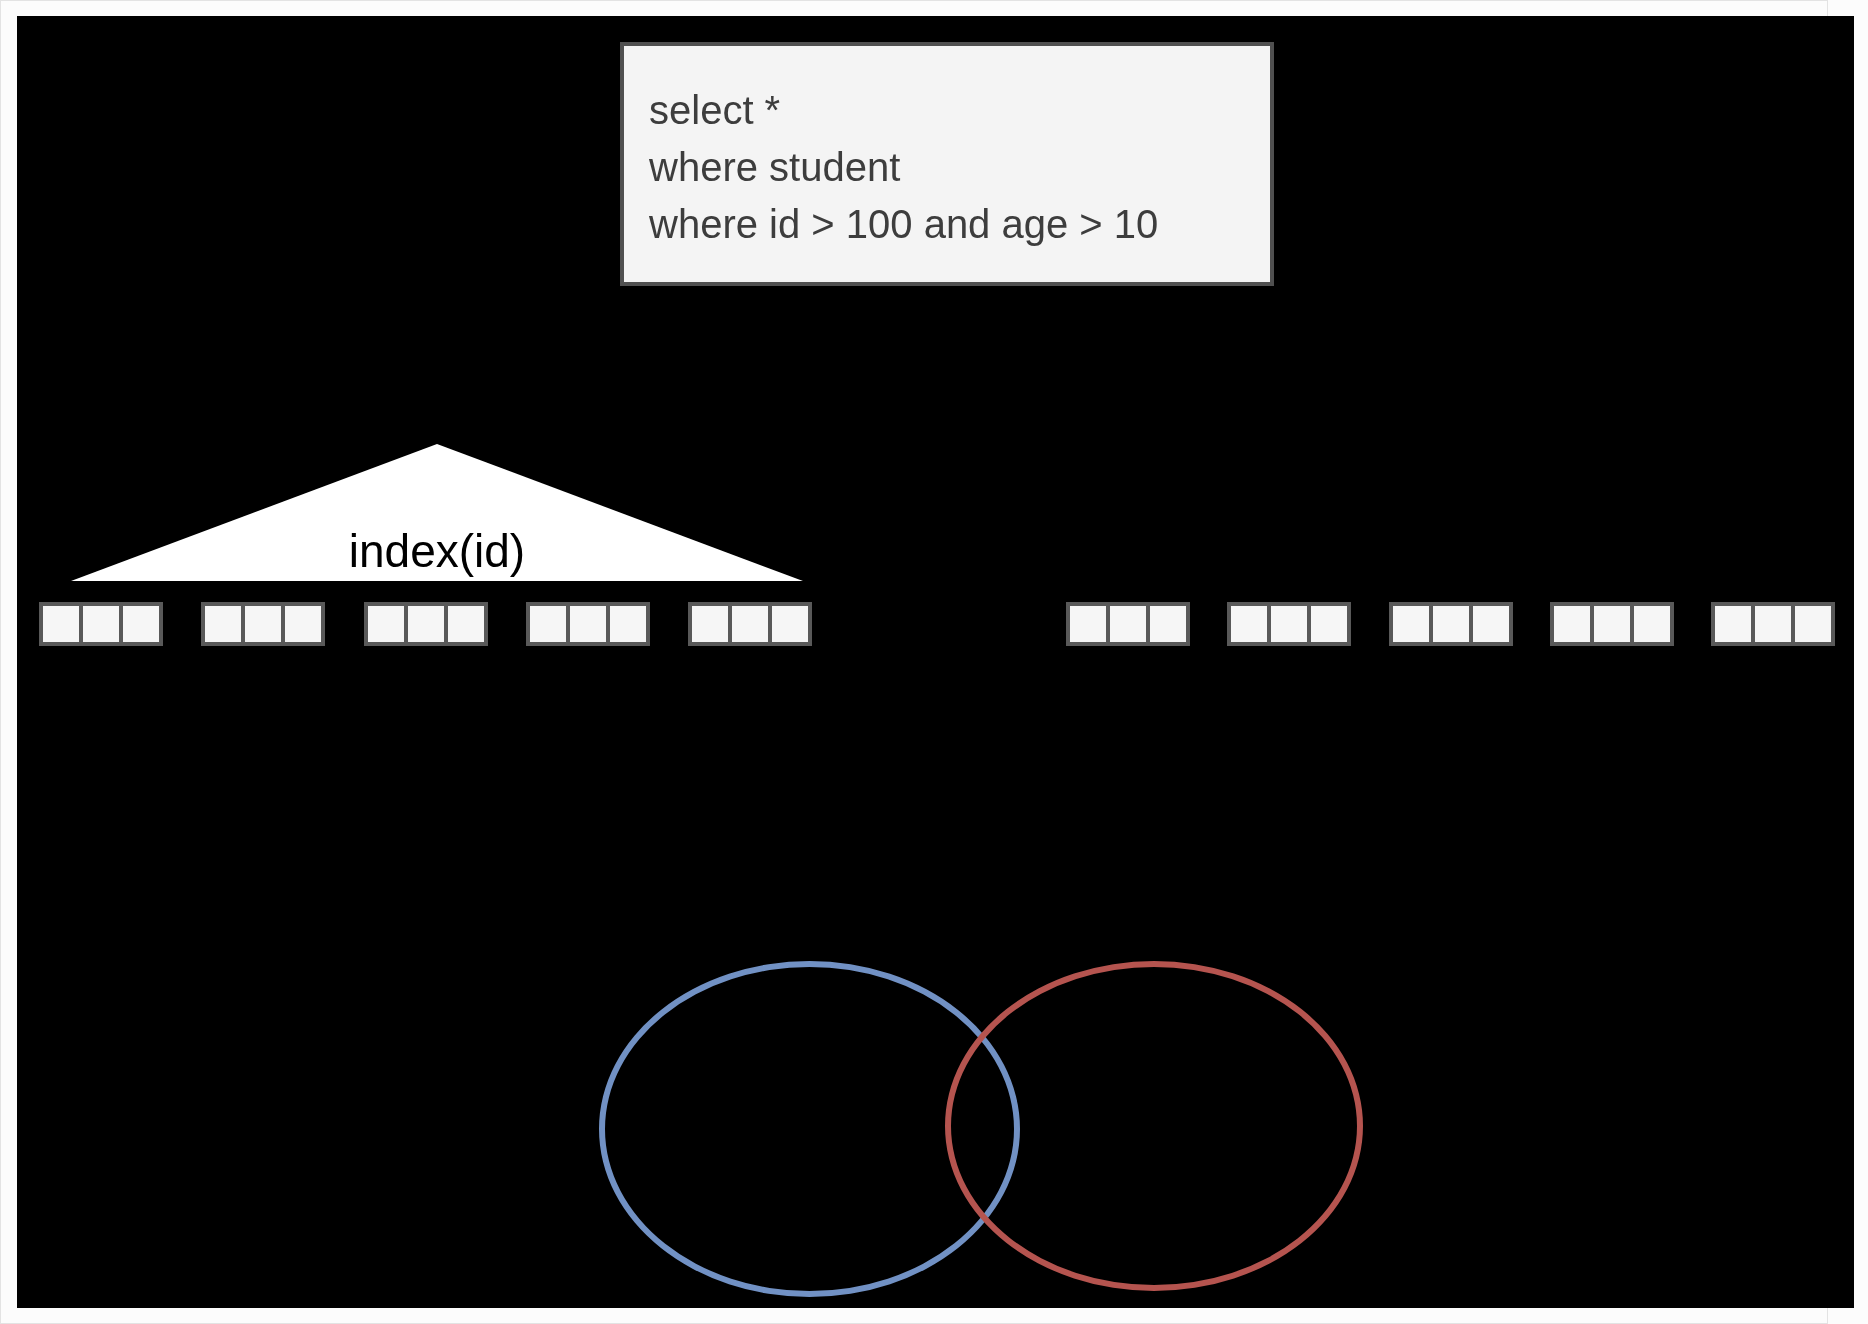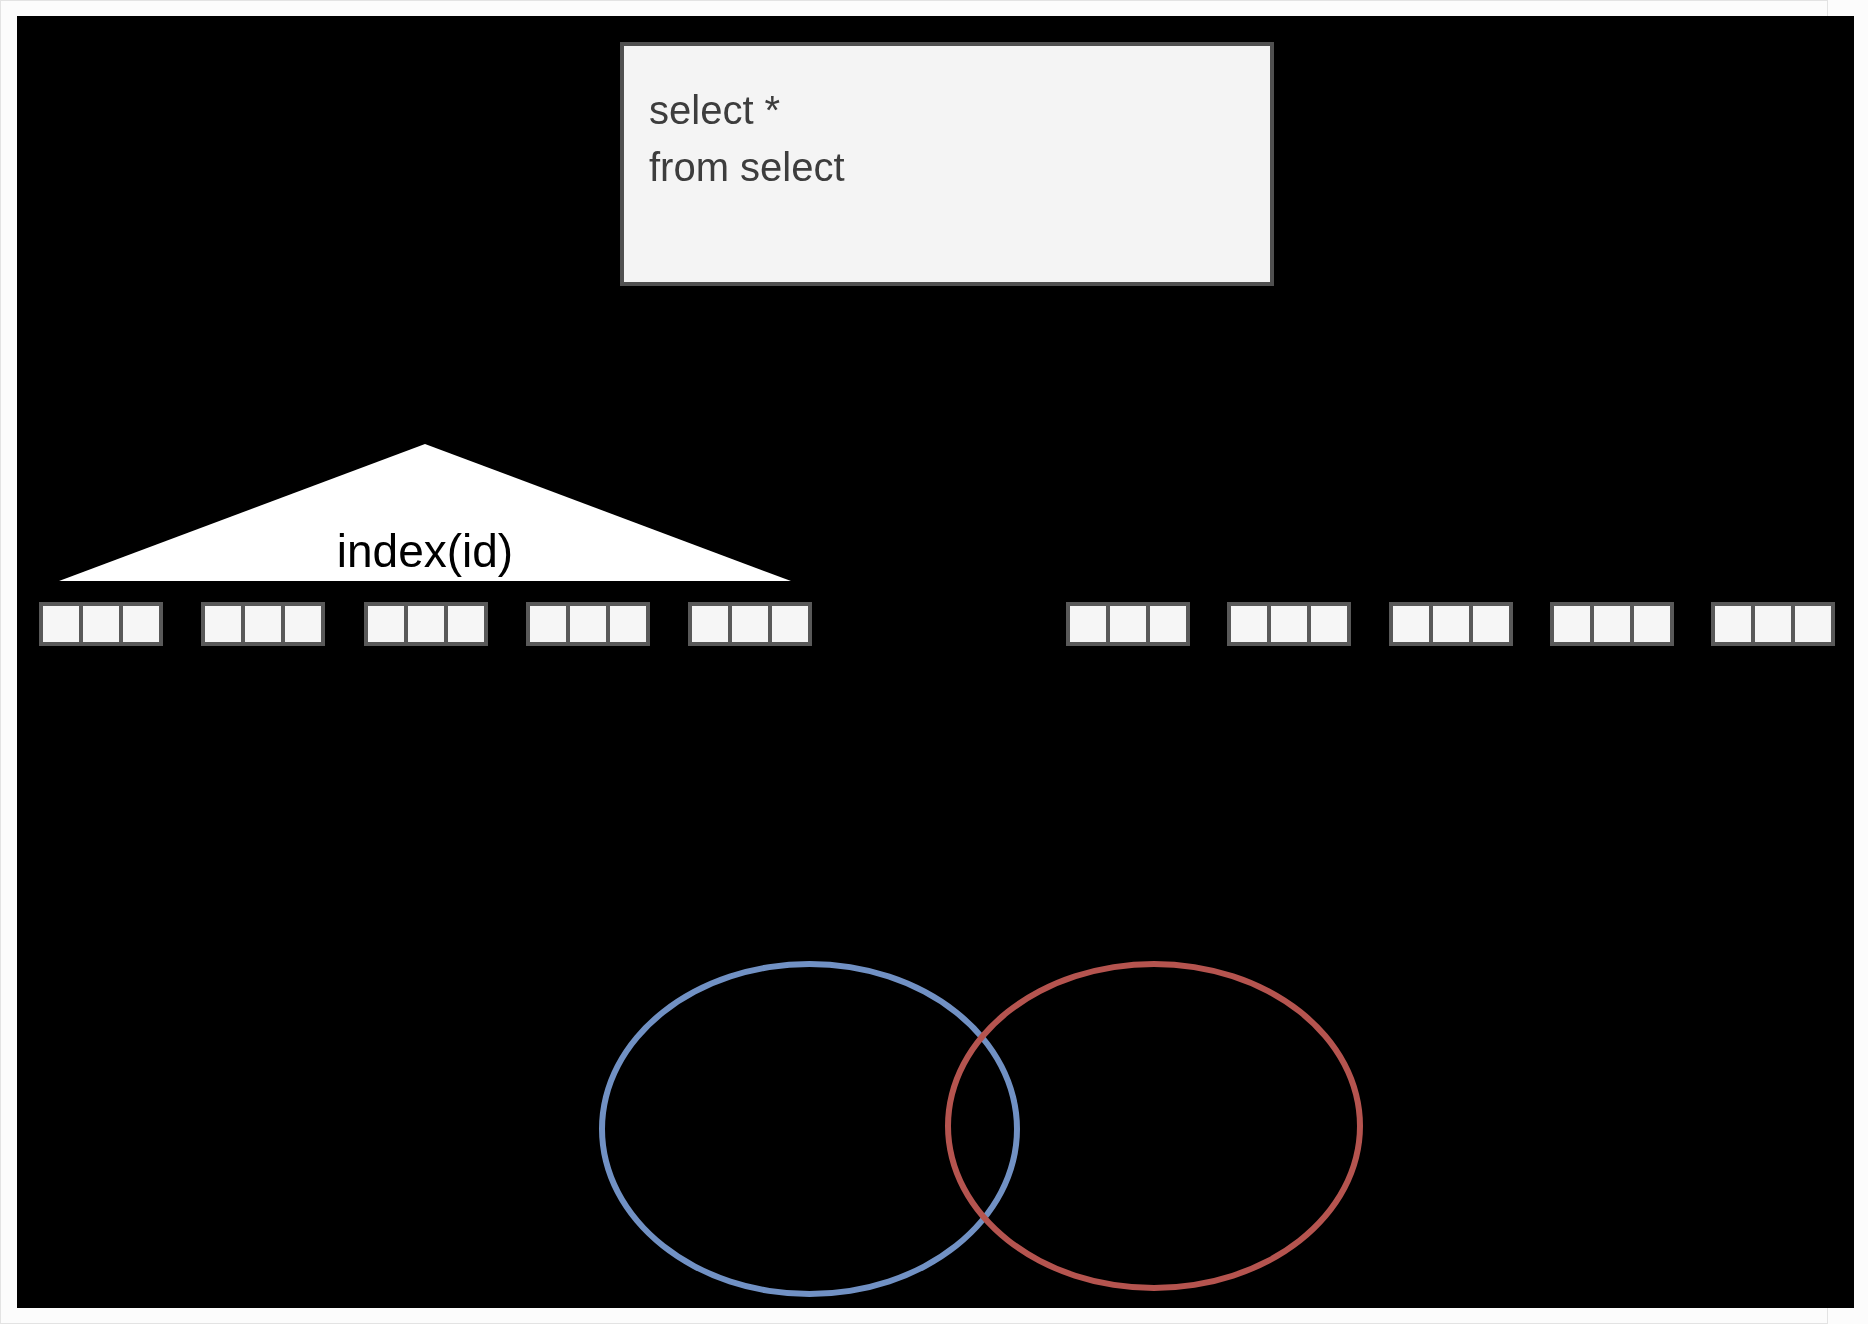--- a/index.html
+++ b/index.html
@@ -44,21 +44,21 @@
     white-space: nowrap;
   }
   
   .tri {
     position: absolute;
     top: 428px;
     height: 137px;
     background: var(--triangle-fill, #fff);
     clip-path: polygon(50% 0%, 100% 100%, 0% 100%);
   }
-  .tri-left  { left: 42px;   width: 732px; }
+  .tri-left  { left: 54px;   width: 732px; }
   .tri-right { left: 1066px; width: 734px; }
   .tri-label {
     position: absolute;
     top: 84px;
     left: 0;
     width: 100%;
     text-align: center;
     color: var(--label-text, #000);
     font-size: 46px;
     line-height: 46px;
@@ -111,21 +111,22 @@
   }
 </style>
 </head>
 <body>
 
 <div class="page">
   <div class="canvas">
 
     <div class="sql-box">
       <div class="sql-line">select *</div>
-      <div class="sql-line">from select</div>
+      <div class="sql-line">where student</div>
+      <div class="sql-line">where id &gt; 100 and age &gt; 10</div>
     </div>
 
     <div class="tri tri-left">
       <div class="tri-label">index(id)</div>
     </div>
 
 
     <div class="leaf-row leaf-row-left" id="leaf-row-left">
         <div class="leaf-group">
           <div class="leaf-cell"></div>

